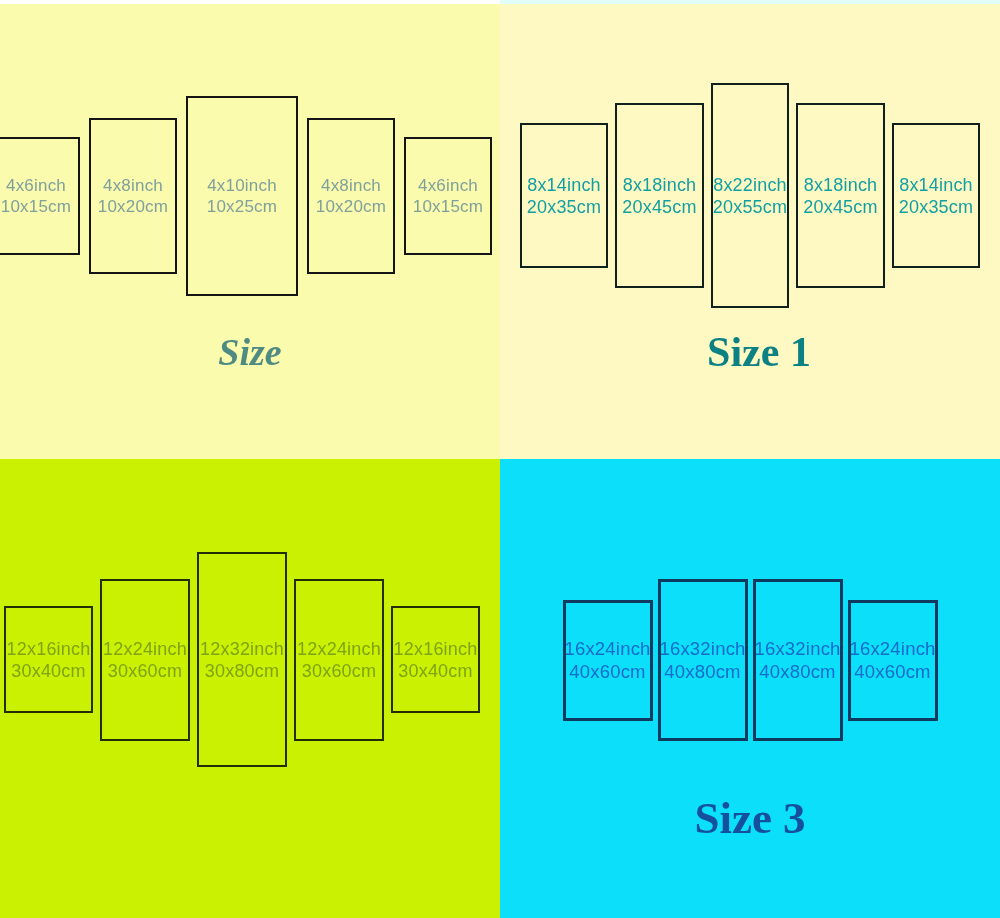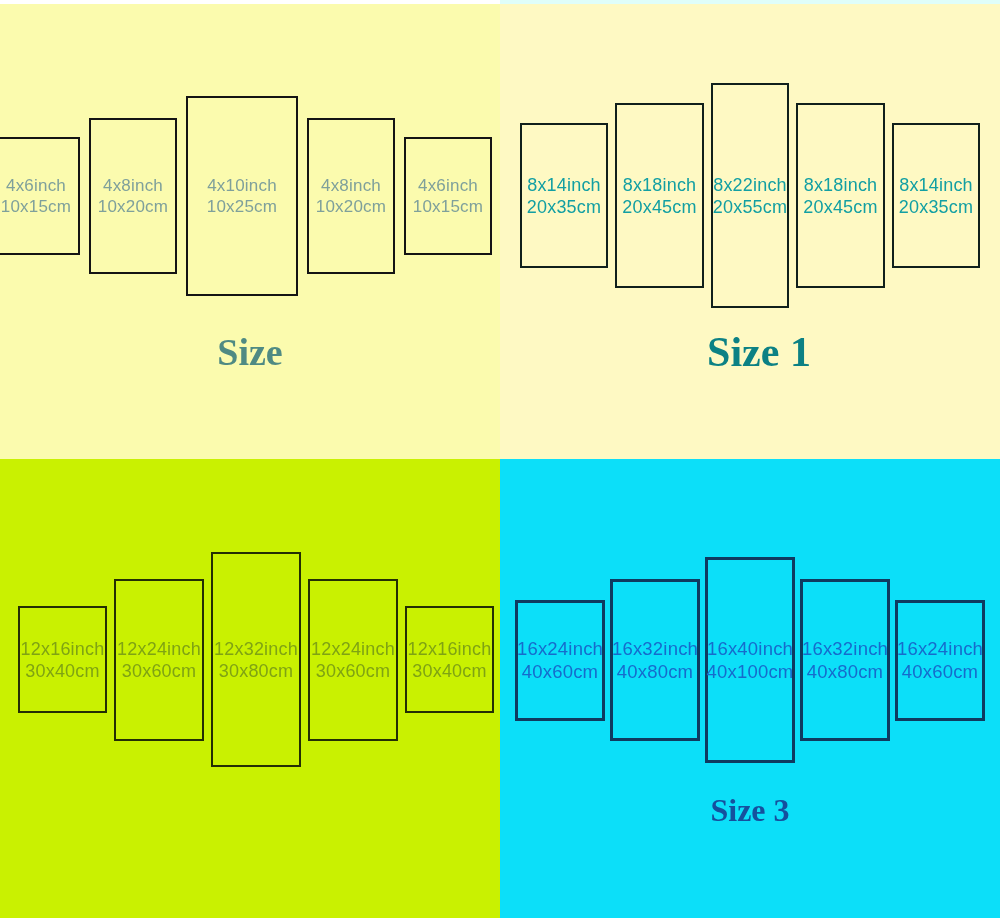--- a/index.html
+++ b/index.html
@@ -7,21 +7,21 @@
     width:1000px; height:918px; position:relative; overflow:hidden;
     font-family:"Liberation Sans", sans-serif; background:#ffffff;
   }
   #top-strip { position:absolute; top:0; left:0; width:1000px; height:4px; }
   #top-strip .half-left  { position:absolute; left:0; top:0; width:500px; height:4px; background:#ffffff; }
   #top-strip .half-right { position:absolute; left:500px; top:0; width:500px; height:4px; background:#dffefa; }
 
   .quadrant { position:absolute; width:500px; overflow:hidden; }
   #q0 { left:0;     top:4px;   height:455px; }
   #q1 { left:500px; top:4px;   height:455px; }
-  #q2 { left:0;     top:459px; height:459px;padding-left:28px; }
+  #q2 { left:0;     top:459px; height:459px; }
   #q3 { left:500px; top:459px; height:511px;text-decoration:underline; }
 
   .panel-row {
     position:absolute; left:0; right:0; top:0;
     display:flex; justify-content:center; align-items:center;
   }
   
   .shift-left { left:-8px; right:8px; }
 
   #q0 .panel-row { height:384px; gap:9px; }
@@ -55,24 +55,24 @@
 
   #q3 .p0 { width:90px; height:121px; } #q3 .p1 { width:90px; height:162px; }
   #q3 .p2 { width:90px; height:206px; } #q3 .p3 { width:90px; height:162px; }
   #q3 .p4 { width:90px; height:121px; }
 
   .quadrant-title {
     position:absolute; left:0; right:0; text-align:center;
     font-family:"Liberation Serif", serif; font-weight:bold;
     color:var(--title-color,#333);
   }
-  #q0 .quadrant-title { top:326px; font-size:38px; }
+  #q0 .quadrant-title { top:326px; font-size:38px;font-style:italic; }
   #q1 .quadrant-title { top:324px; font-size:42px;padding-left:18px; }
   #q2 .quadrant-title { top:331px; font-size:42px; }
-  #q3 .quadrant-title { top:333px; font-size:32px; }
+  #q3 .quadrant-title { top:333px; font-size:45px; }
 </style>
 </head>
 <body>
 
 <div id="top-strip">
   <div class="half-left"></div>
   <div class="half-right"></div>
 </div>
 
 <section id="q0" class="quadrant" style="background: rgb(251, 251, 174); --border: #141414; --label-color: #7fa09b; --title-color: #4f8a83;">
@@ -155,24 +155,20 @@
 <section id="q3" class="quadrant" style="background: rgb(12, 223, 249); --border: #0f3a60; --label-color: #166bcc; --title-color: #15509e;">
   <div class="panel-row">
     <div class="panel p0">
       <span>16x24inch</span>
       <span>40x60cm</span>
     </div>
     <div class="panel p1">
       <span>16x32inch</span>
       <span>40x80cm</span>
     </div>
-    <div class="panel p2">
-      <span>16x40inch</span>
-      <span>40x100cm</span>
-    </div>
     <div class="panel p3">
       <span>16x32inch</span>
       <span>40x80cm</span>
     </div>
     <div class="panel p4">
       <span>16x24inch</span>
       <span>40x60cm</span>
     </div>
   </div>
   <div class="quadrant-title">Size 3</div>

